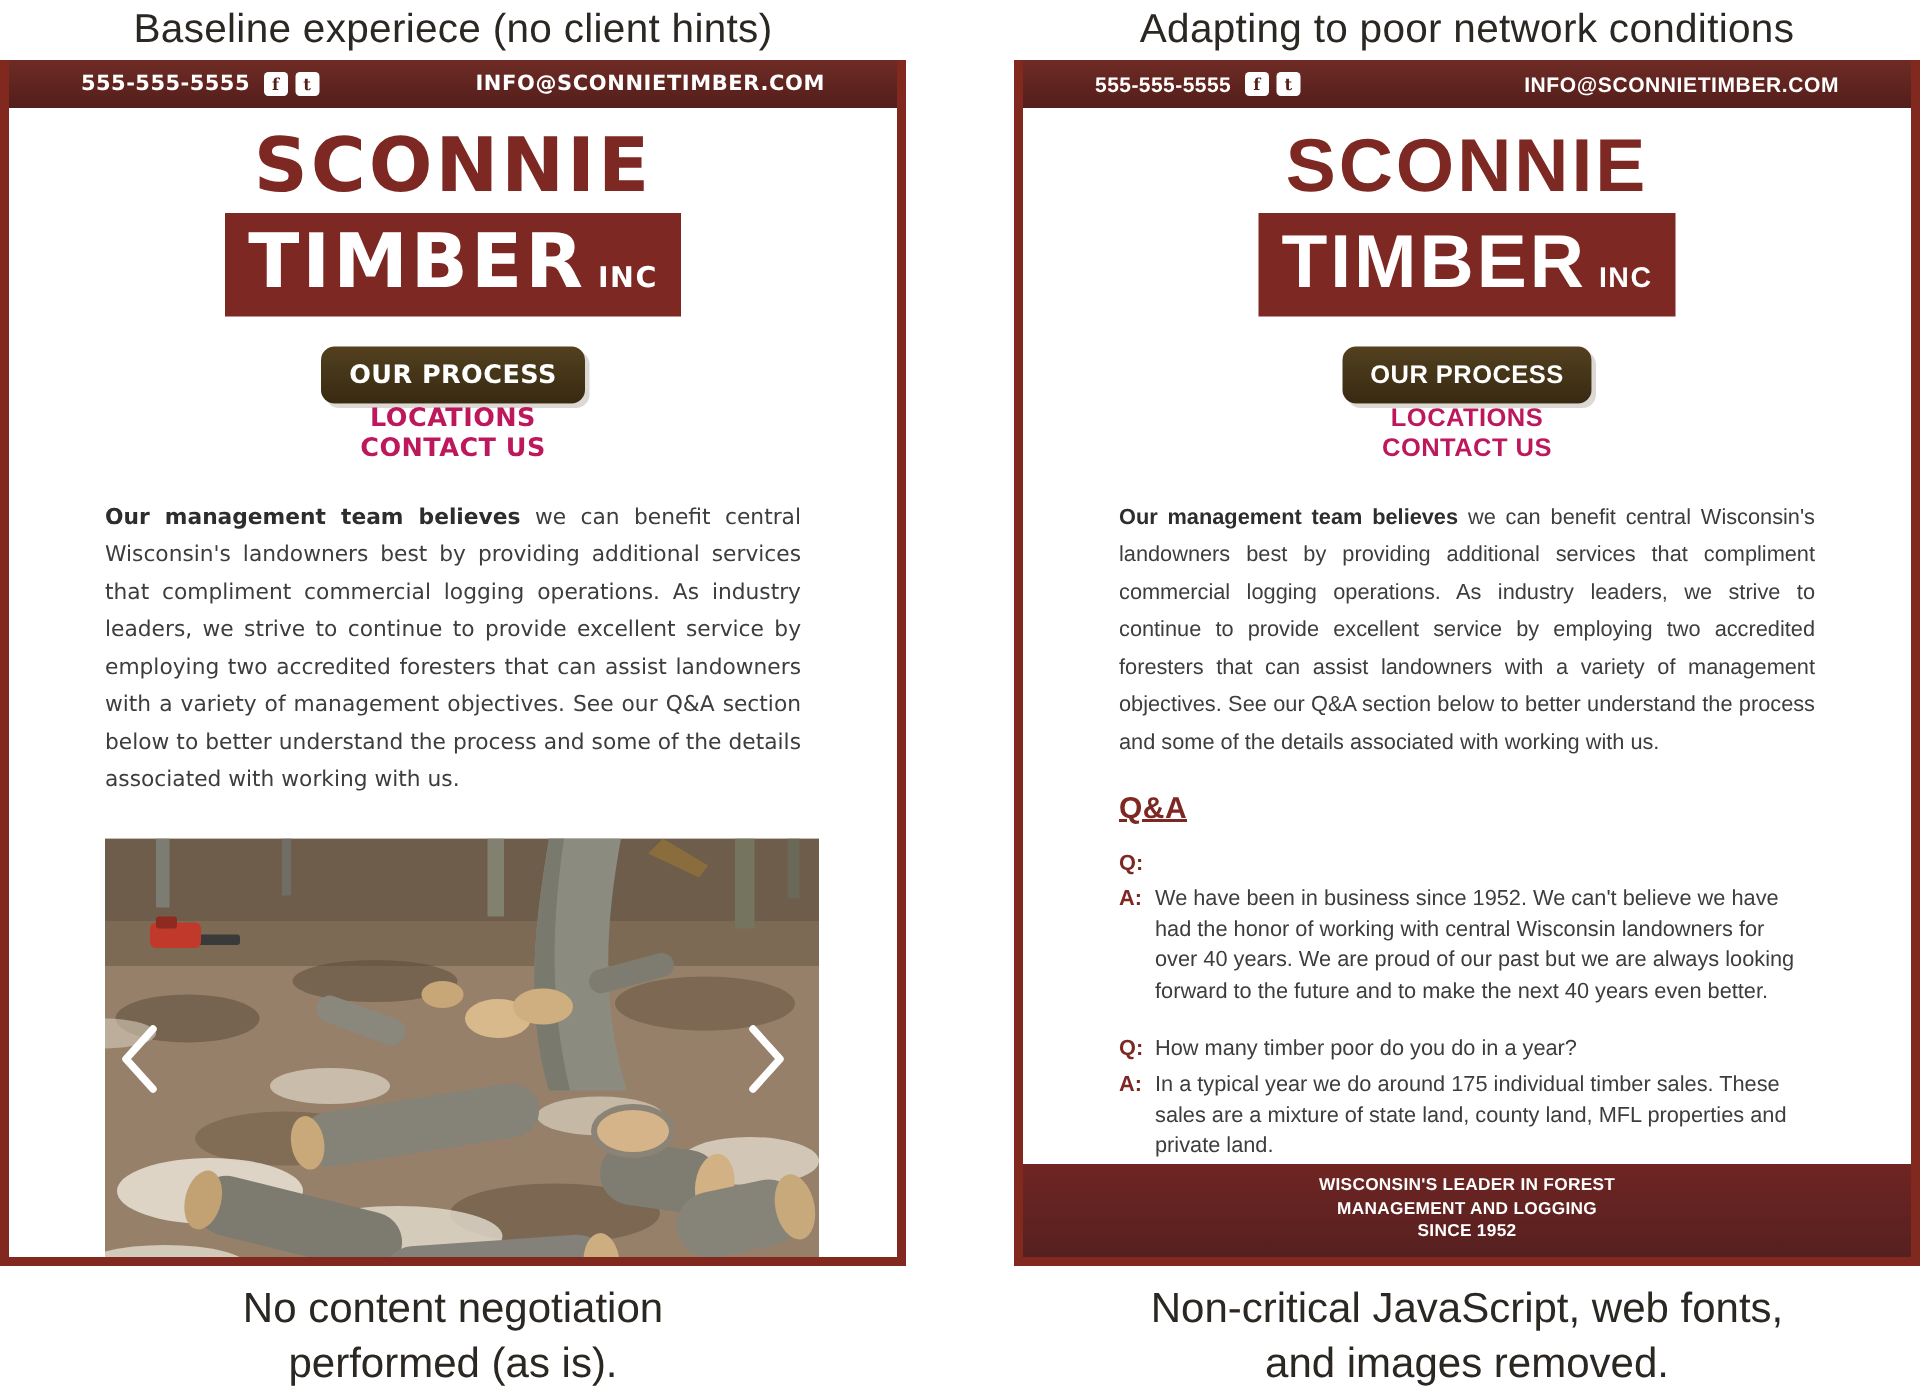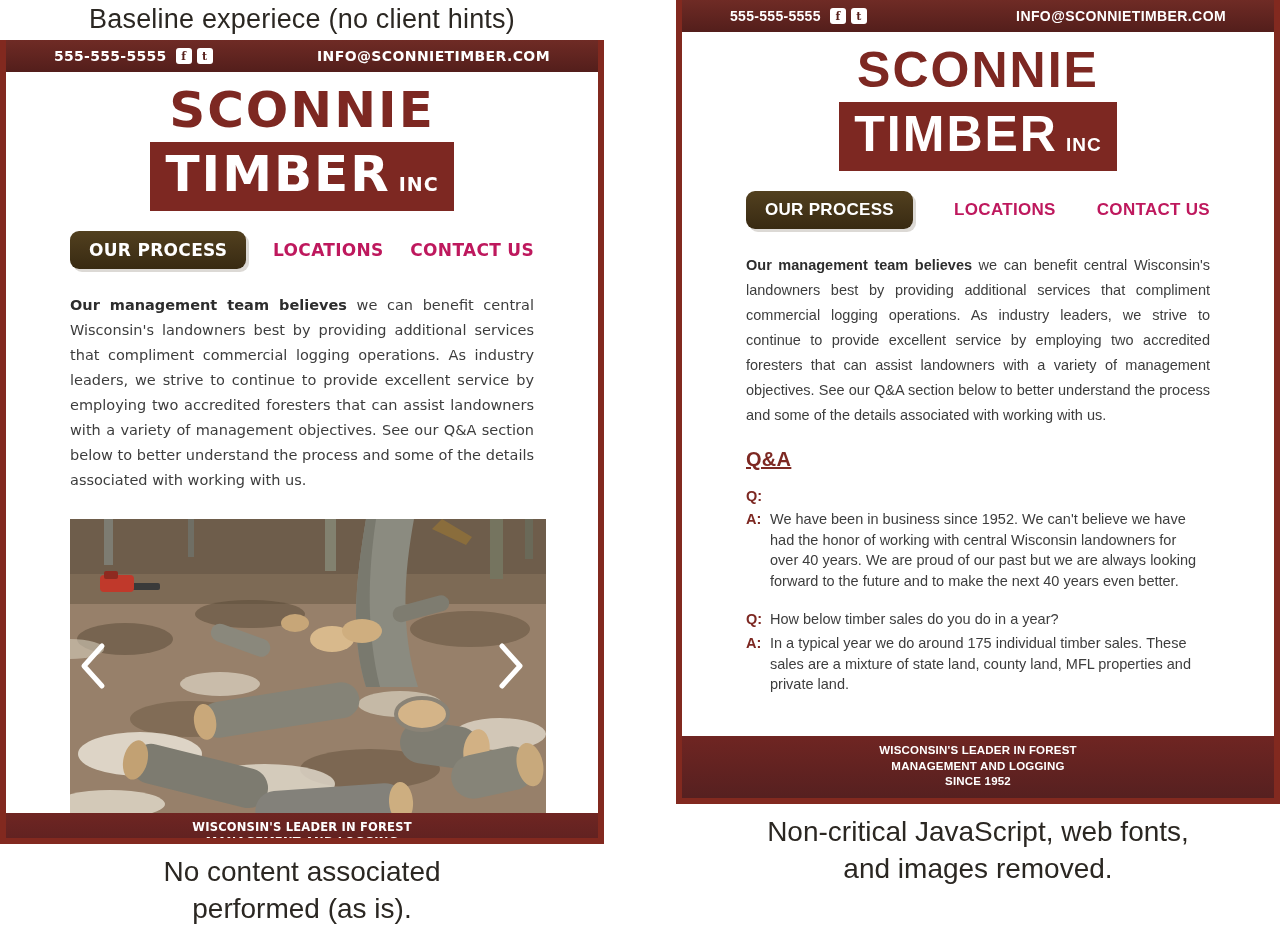--- a/index.html
+++ b/index.html
@@ -53,20 +53,21 @@
   .logo-block {
     display:inline-block; background:#7d2822; color:#fff;
     padding:7px 15px 12px 15px; margin-top:7px;
   }
   .logo-line2 { font-size:50px; font-weight:bold; letter-spacing:2px; }
   .logo-suffix { font-size:19px; font-weight:bold; margin-left:8px; letter-spacing:1px; }
 
   .nav {
     display:flex; align-items:center; justify-content:space-between;
     margin:20px 64px 0 64px;
+    flex-direction:column;
   }
   .tab {
     font-size:17px; font-weight:bold; color:#be185d; cursor:pointer; letter-spacing:.3px;
   }
   .tab.active {
     background:linear-gradient(#52401f,#382a12);
     color:#fff; padding:9px 19px; border-radius:9px;
     box-shadow:3px 3px 0 rgba(60,45,20,.18);
   }
 
@@ -223,26 +224,27 @@
       </div>
 
       <div class="footer">
         <div>WISCONSIN'S LEADER IN FOREST</div>
         <div>MANAGEMENT AND LOGGING</div>
 
       </div>
     </div>
 
     <div class="caption-bottom">
-      <div>No content associated</div>
+      <div>No content negotiation</div>
       <div>performed (as is).</div>
     </div>
   </div>
 
   <div class="col right">
+    <div class="caption-top">Adapting to poor network conditions</div>
 
     <div class="page fallback">
 
       <div class="topbar">
         <span class="phone">555-555-5555</span>
         <span class="social">
           <span class="social-btn">f</span>
           <span class="social-btn">t</span>
         </span>
         <span class="email">INFO@SCONNIETIMBER.COM</span>
@@ -272,21 +274,21 @@
           </div>
           <div class="qa-row a">
             <span class="qa-marker">A:</span>
             <span>We have been in business since 1952. We can't believe we have had the honor of working with central Wisconsin landowners for over 40 years. We are proud of our past but we are always looking forward to the future and to make the next 40 years even better.</span>
           </div>
         </div>
 
         <div class="qa-pair">
           <div class="qa-row q">
             <span class="qa-marker">Q:</span>
-            <span>How below timber sales do you do in a year?</span>
+            <span>How many timber poor do you do in a year?</span>
           </div>
           <div class="qa-row a">
             <span class="qa-marker">A:</span>
             <span>In a typical year we do around 175 individual timber sales. These sales are a mixture of state land, county land, MFL properties and private land.</span>
           </div>
         </div>
       </div>
 
       <div class="footer">
         <div>WISCONSIN'S LEADER IN FOREST</div>

